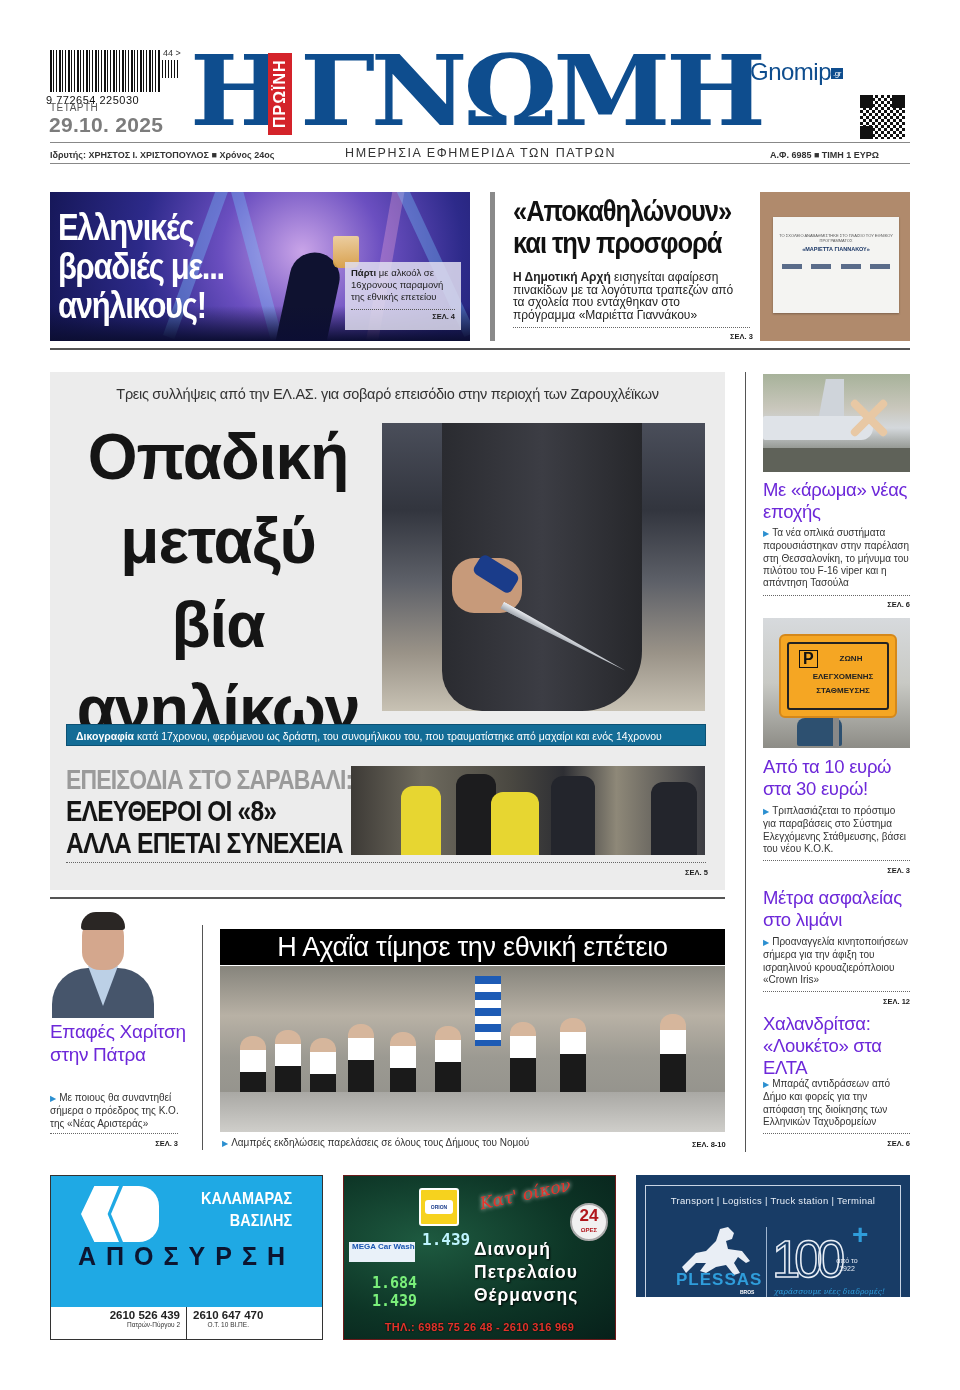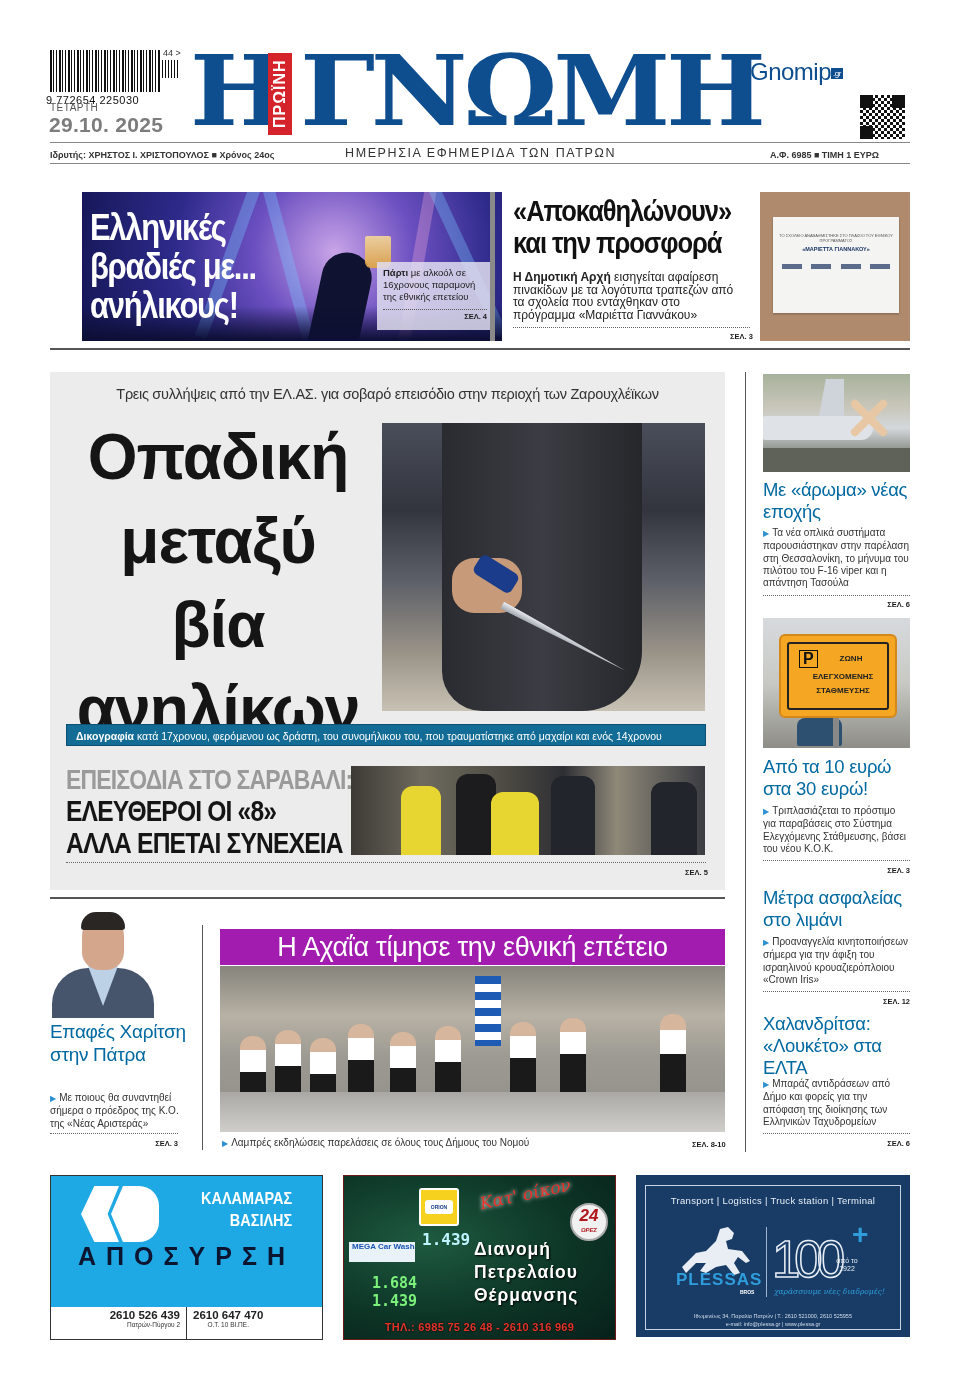--- a/index.html
+++ b/index.html
@@ -32,21 +32,21 @@
       repeating-conic-gradient(#111 0 25%, #fff 0 50%) 0 0/6px 6px; }
 
   .mast-rule-top { left: 50px; top: 142px; width: 860px; height: 1px; background: #888; }
   .founder { left: 50px; top: 150px; font-size: 9px; font-weight: bold; color: #333; }
   .tagline { left: 345px; top: 146px; font-size: 12.5px; color: #333; letter-spacing: 1.6px; }
   .issue { left: 770px; top: 150px; font-size: 9px; font-weight: bold; color: #333; }
   .mast-rule-bot { left: 50px; top: 163px; width: 860px; height: 1px; background: #888; }
 
   
   .promo1 { left: 50px; top: 192px; width: 420px; height: 149px;
-    background: radial-gradient(circle at 60% 40%, #c9a4e8 0%, #6b4fc0 30%, #2d2a8a 60%, #141655 100%); overflow: hidden; margin-left: 32px; }
+    background: radial-gradient(circle at 60% 40%, #c9a4e8 0%, #6b4fc0 30%, #2d2a8a 60%, #141655 100%); overflow: hidden; }
   .promo1 .beam { position: absolute; width: 12px; height: 160px; background: rgba(120,200,255,.35); top: -10px; }
   .promo1 .hand { position: absolute; left: 235px; top: 60px; width: 50px; height: 95px; background: #0f1230; border-radius: 30px 30px 0 0; transform: rotate(12deg); }
   .promo1 .cup { position: absolute; left: 283px; top: 44px; width: 26px; height: 32px; background: linear-gradient(#f5d79a, #e0a640); border-radius: 2px 2px 6px 6px; opacity: .9; }
   .promo1 .crowd { position: absolute; left: 0; bottom: 0; width: 100%; height: 35px; background: linear-gradient(transparent, #0c0e33); }
   .promo1-title { left: 8px; top: 16px; font-size: 36px; line-height: 39px; color: #fff; font-weight: bold; letter-spacing: -1.5px; transform: scaleX(.86); transform-origin: left; }
   .promo1-box { left: 295px; top: 70px; width: 116px; height: 68px; background: rgba(225,222,240,.85); padding: 5px 6px; }
   .promo1-box .txt { font-size: 9.5px; line-height: 12px; color: #222; }
   .promo1-box .txt b { font-weight: bold; }
   .promo1-box .dots { border-top: 1px dotted #555; margin-top: 6px; }
   .promo1-box .page { font-size: 7.5px; font-weight: bold; text-align: right; margin-top: 2px; }
@@ -92,21 +92,21 @@
   .right-rule { left: 745px; top: 372px; width: 1px; height: 780px; background: #555; }
   .jet-photo { left: 763px; top: 374px; width: 147px; height: 98px; overflow: hidden;
     background: linear-gradient(180deg, #a7b29a 0%, #c9c7bc 35%, #d4d8dc 55%, #7a7e74 85%, #5a5c55 100%); }
   .jet-photo .body { position: absolute; left: 0; top: 42px; width: 110px; height: 24px; background: #dfe3e8; border-radius: 2px 12px 12px 2px; }
   .jet-photo .tail { position: absolute; left: 55px; top: 5px; width: 26px; height: 42px; background: #cfd4da; clip-path: polygon(30% 0, 100% 0, 100% 100%, 0 100%); }
   .jet-photo .prop1, .jet-photo .prop2 { position: absolute; left: 82px; top: 40px; width: 48px; height: 8px; background: #e8c8a4; border-radius: 4px; }
   .jet-photo .prop1 { transform: rotate(45deg); }
   .jet-photo .prop2 { transform: rotate(-45deg); }
   .jet-photo .base { position: absolute; left: 0; bottom: 0; width: 100%; height: 24px; background: #5f6259; }
 
-  .side-h { font-size: 18.5px; line-height: 22px; color: #0369a1; letter-spacing: -0.3px; }
+  .side-h { font-size: 18.5px; line-height: 22px; color: #6d28d9; letter-spacing: -0.3px; }
   .side-t { font-size: 10px; line-height: 12.3px; color: #333; }
   .tri { color: #2b8fd0; font-size: 8px; margin-right: 3px; }
   .side-dots { border-top: 1px dotted #666; width: 147px; }
   .side-page { font-size: 7.5px; font-weight: bold; text-align: right; width: 147px; }
 
   .parking-photo { left: 763px; top: 618px; width: 147px; height: 130px; overflow: hidden;
     background: linear-gradient(180deg, #d7dadd 0%, #c8c9c4 50%, #8d8c86 100%); }
   .parking-photo .sign { position: absolute; left: 16px; top: 16px; width: 118px; height: 84px; background: #f5a623; border-radius: 6px; border: 2px solid #d5881a; padding: 6px; }
   .parking-photo .sign .inner { width: 100%; height: 100%; border: 2px solid #222; border-radius: 3px; }
   .parking-photo .sign .p { position: absolute; left: 18px; top: 14px; font-size: 16px; font-weight: bold; color: #111; border: 1.5px solid #111; padding: 0 3px; line-height: 16px; }
@@ -116,21 +116,21 @@
 
   
   .lower-rule { left: 50px; top: 897px; width: 675px; height: 2px; background: #555; }
   .portrait { left: 50px; top: 910px; width: 105px; height: 108px; background: #fff; overflow: hidden; }
   .portrait .head { position: absolute; left: 32px; top: 6px; width: 42px; height: 54px; background: #d4a78d; border-radius: 20px 20px 18px 18px; }
   .portrait .hair { position: absolute; left: 31px; top: 2px; width: 44px; height: 18px; background: #2a2624; border-radius: 20px 20px 4px 4px; }
   .portrait .suit { position: absolute; left: 2px; top: 58px; width: 102px; height: 56px; background: #46556b; border-radius: 36px 36px 0 0; }
   .portrait .shirt { position: absolute; left: 38px; top: 56px; width: 30px; height: 40px; background: #bcd0e6; clip-path: polygon(0 0, 100% 0, 50% 100%); }
   .lower-sep { left: 202px; top: 925px; width: 1px; height: 225px; background: #555; }
 
-  .parade-banner { left: 220px; top: 929px; width: 505px; height: 36px; background: #a21caf; color: #fff; font-size: 27px; line-height: 36px; text-align: center; letter-spacing: -0.3px; }
+  .parade-banner { left: 220px; top: 929px; width: 505px; height: 36px; background: #000000; color: #fff; font-size: 27px; line-height: 36px; text-align: center; letter-spacing: -0.3px; }
   .parade-photo { left: 220px; top: 966px; width: 505px; height: 166px; overflow: hidden;
     background: linear-gradient(180deg, #86847c 0%, #b8b1a5 30%, #9c9a92 55%, #8e8d88 100%); }
   .parade-photo .flag { position: absolute; left: 255px; top: 10px; width: 26px; height: 70px; background: repeating-linear-gradient(180deg, #1d5bb5 0 8px, #fff 8px 16px); }
   .parade-photo .kid { position: absolute; width: 26px; height: 80px; border-radius: 12px 12px 2px 2px; background: linear-gradient(180deg, #d6b69c 0 18%, #fff 18% 45%, #1a1a1a 45% 100%); }
   .parade-photo .street { position: absolute; left: 0; bottom: 0; width: 100%; height: 40px; background: linear-gradient(180deg, #a9a8a4, #cfceca); }
   .parade-cap { left: 222px; top: 1137px; font-size: 10px; color: #333; }
   .parade-cap b { font-weight: normal; }
   .parade-page { left: 692px; top: 1140px; font-size: 7.5px; font-weight: bold; }
 
   
@@ -146,27 +146,27 @@
   .ad1 .foot .ph { font-size: 11.5px; font-weight: bold; color: #222; }
   .ad1 .foot .ad { font-size: 6.5px; color: #333; }
 
   .ad2 { left: 343px; top: 1175px; width: 273px; height: 165px; border: 1px solid #6c1a1a; overflow: hidden;
     background: radial-gradient(ellipse at 30% 40%, #1e5a40 0%, #0d3526 55%, #07201a 100%); }
   .ad2 .pylon { position: absolute; left: 75px; top: 12px; width: 40px; height: 38px; background: #f6d21e; border: 2px solid #fff; border-radius: 3px; }
   .ad2 .pylon .orion { position: absolute; left: 4px; top: 10px; width: 28px; height: 14px; background: #fff; border-radius: 3px; font-size: 5px; text-align: center; line-height: 14px; color: #1a3c8a; font-weight: bold; }
   .ad2 .price { position: absolute; color: #7bf07b; font-weight: bold; font-family: "DejaVu Sans Mono", monospace; }
   .ad2 .wash { position: absolute; left: 5px; top: 66px; width: 66px; height: 20px; background: #e9f1f9; color: #1a56b0; font-size: 8px; font-weight: bold; line-height: 10px; padding-left: 3px; }
   .ad2 .katoikon { position: absolute; left: 135px; top: 8px; font-family: "DejaVu Serif", serif; font-style: italic; color: #e8332a; font-size: 17px; transform: rotate(-12deg); text-shadow: 0 0 4px #fff; }
-  .ad2 .clock { position: absolute; left: 226px; top: 27px; width: 38px; height: 38px; border-radius: 50%; background: #f1f1f1; border: 2px solid #aaa; text-align: center; color: #b1161c; font-weight: bold; font-style: italic; }
+  .ad2 .clock { position: absolute; left: 226px; top: 27px; width: 38px; height: 38px; border-radius: 50%; background: #f1f1f1; border: 2px solid #aaa; text-align: center; color: #b1161c; font-weight: bold; }
   .ad2 .clock .n { font-size: 17px; line-height: 22px; }
   .ad2 .clock .o { font-size: 6px; line-height: 6px; }
   .ad2 .lines { position: absolute; left: 130px; top: 62px; font-size: 17.5px; line-height: 23px; font-weight: bold; color: #fff; letter-spacing: 1px; text-shadow: 1px 1px 2px #000; }
   .ad2 .tel { position: absolute; left: 0; width: 100%; bottom: 6px; text-align: center; color: #e2332a; font-weight: bold; font-size: 11px; letter-spacing: .3px; text-shadow: 0 0 2px #000; }
 
-  .ad3 { left: 636px; top: 1175px; width: 274px; height: 162px; background: #183c66; overflow: hidden; }
+  .ad3 { left: 636px; top: 1175px; width: 274px; height: 122px; background: #183c66; overflow: hidden; }
   .ad3 .frame { position: absolute; left: 9px; top: 10px; width: 256px; height: 145px; border: 1px solid #c8d4e4; }
   .ad3 .serv { position: absolute; left: 0; top: 20px; width: 100%; text-align: center; font-size: 9.5px; color: #e7eef7; letter-spacing: .3px; }
   .ad3 .horse { position: absolute; left: 40px; top: 48px; width: 78px; height: 54px; }
   .ad3 .brand { position: absolute; left: 40px; top: 95px; font-size: 17px; font-weight: bold; color: #2f9ddb; letter-spacing: 1px; }
   .ad3 .bros { position: absolute; left: 104px; top: 114px; font-size: 5px; color: #fff; font-weight: bold; }
   .ad3 .vsep { position: absolute; left: 130px; top: 52px; width: 1px; height: 70px; background: #9fb5d0; }
   .ad3 .hundred { position: absolute; left: 136px; top: 56px; font-size: 51px; line-height: 58px; color: transparent; -webkit-text-stroke: 1.5px #e8eef6; font-weight: normal; letter-spacing: -6px; }
   .ad3 .plus { position: absolute; left: 216px; top: 44px; font-size: 28px; color: #2f9ddb; font-weight: bold; }
   .ad3 .since { position: absolute; left: 196px; top: 82px; font-size: 7px; color: #e8eef6; line-height: 8px; text-align: center; }
   .ad3 .slogan { position: absolute; left: 138px; top: 112px; font-family: "DejaVu Serif", serif; font-style: italic; font-size: 7.5px; color: #2f9ddb; }

